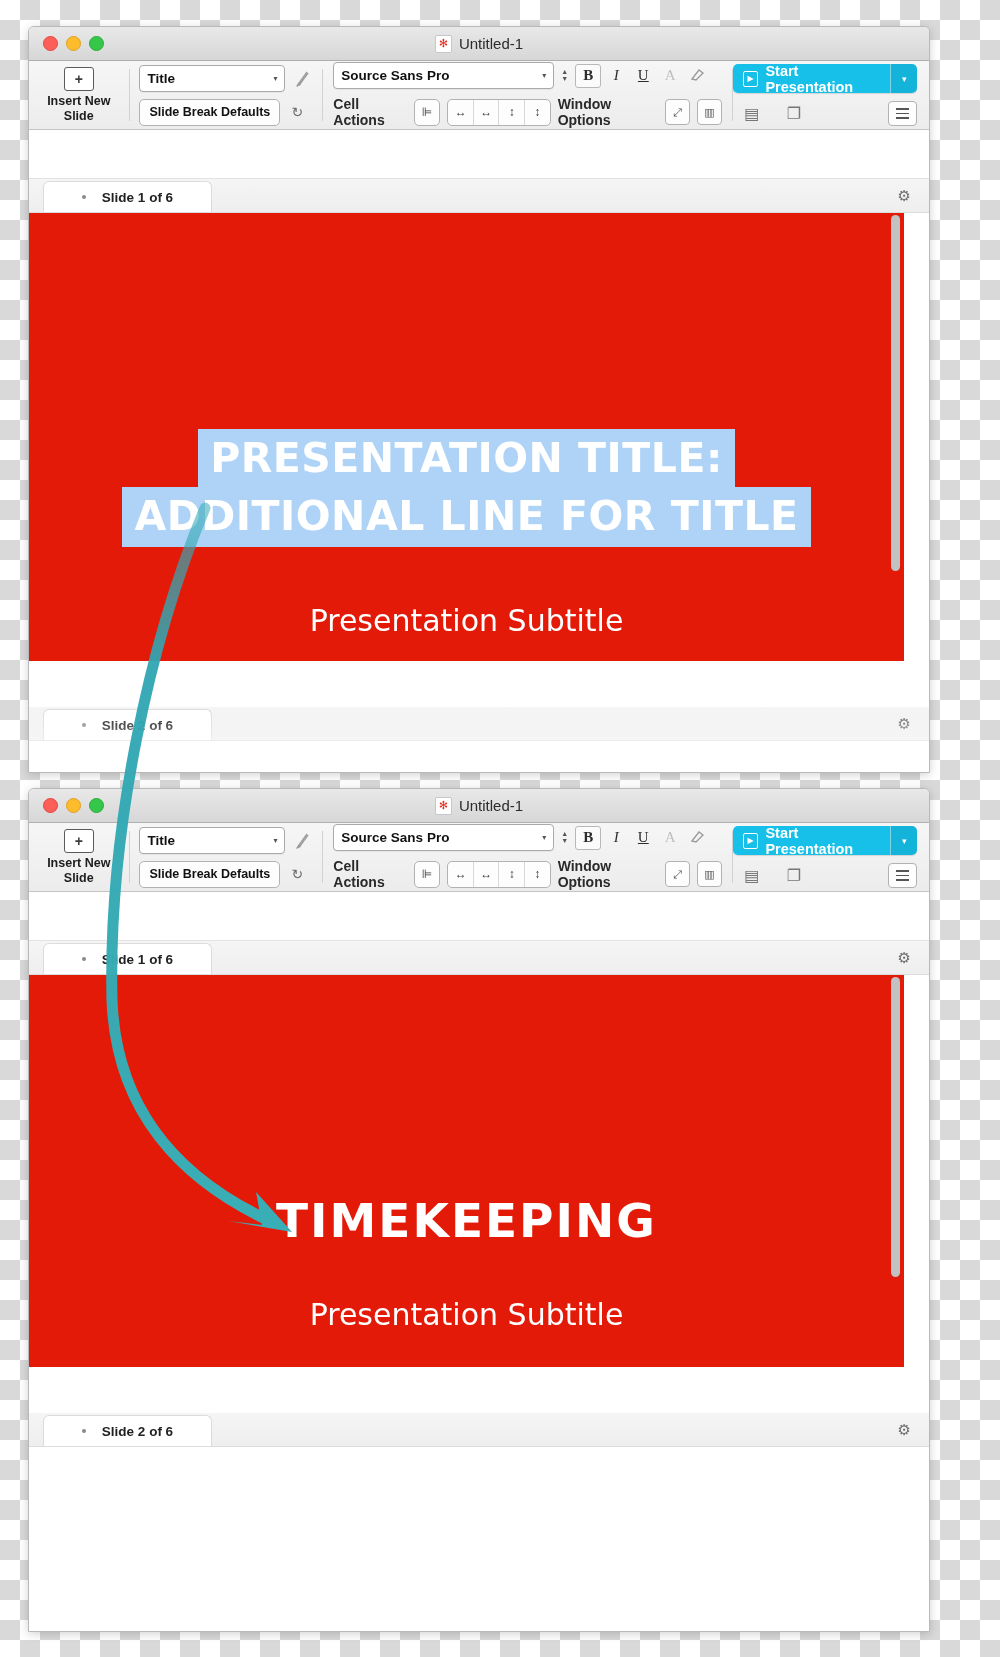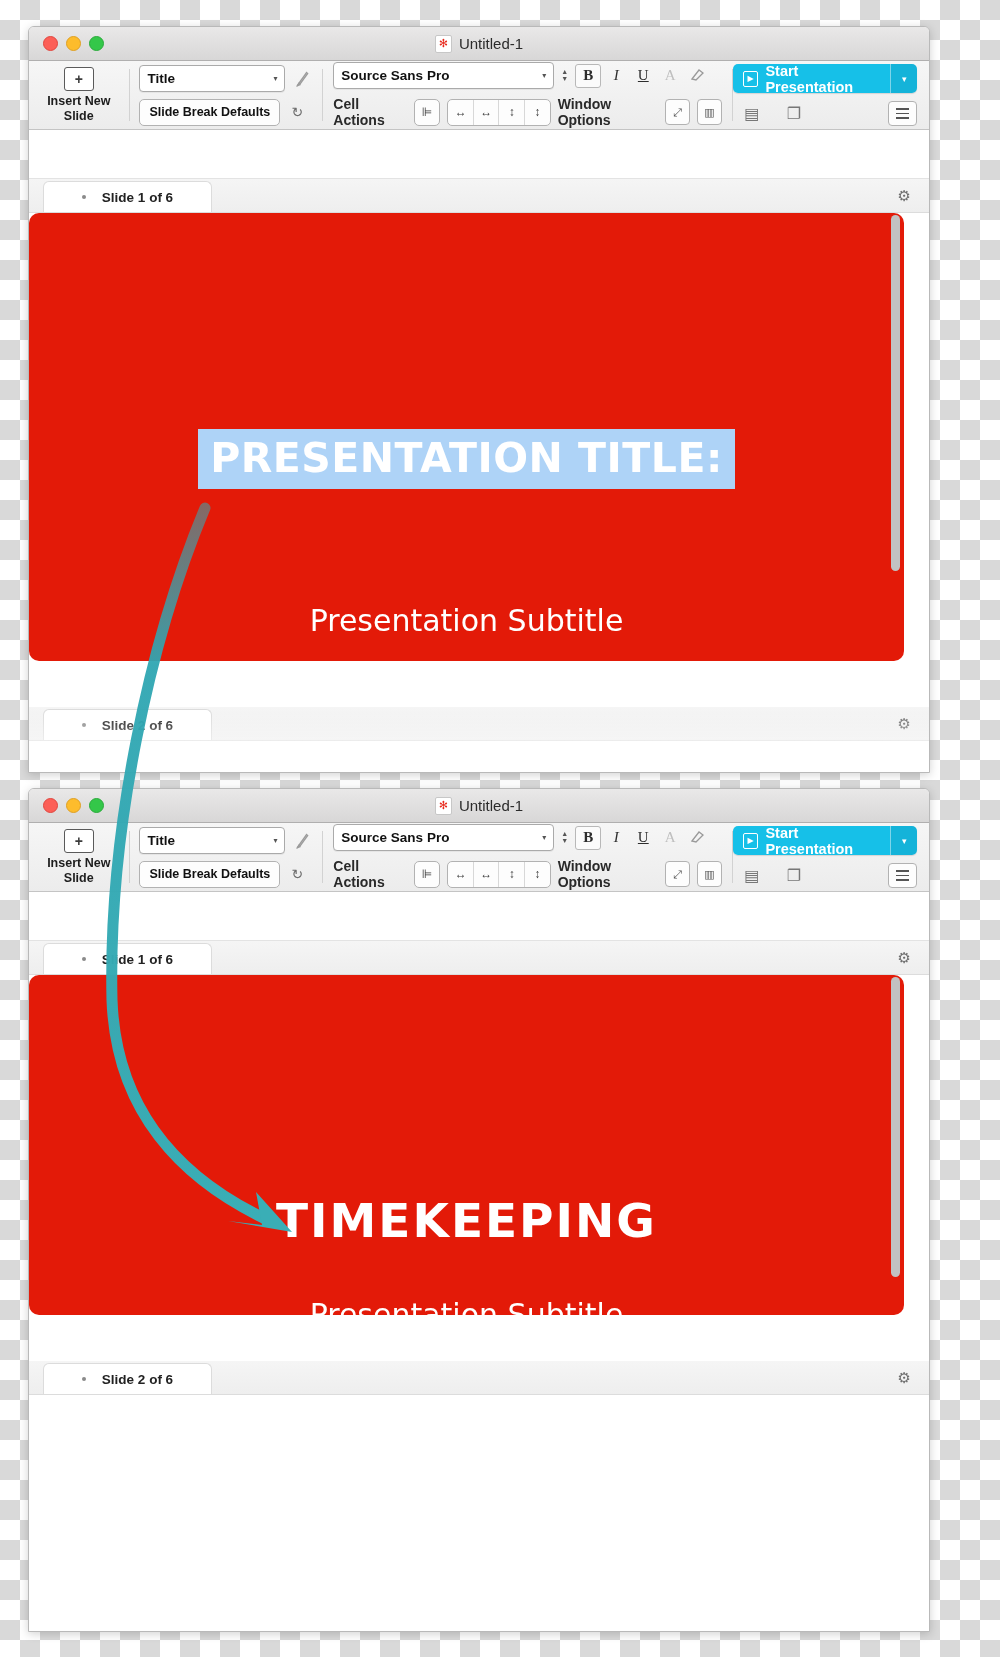--- a/index.html
+++ b/index.html
@@ -153,21 +153,20 @@
     font-size:13.5px;color:#222;font-weight:600;
   }
   .slidetab .bullet{width:4px;height:4px;border-radius:50%;background:#8a8a8a;}
   .gear{
     position:absolute;right:18px;top:50%;transform:translateY(-50%);
     font-size:15px;color:#6e6e6e;
   }
   .slide{
     background:#e31a08;position:relative;overflow:hidden;
     margin:0 25px 0 0;
-    border-radius:10px;
   }
   .title-lines{
     position:absolute;left:0;right:0;
     display:flex;flex-direction:column;align-items:center;
   }
   .tline{
     background:#aed3f7;color:#ffffff;
     font-weight:800;letter-spacing:.5px;
     padding:5px 12px 7px;
     white-space:nowrap;
@@ -312,20 +311,21 @@
       <div class="slidetab">
         <span class="bullet"></span>
         <span>Slide 1 of 6</span>
       </div>
       <span class="gear">⚙</span>
     </div>
 
     <div class="slide" style="height:448px;">
       <div class="title-lines" style="top:216px;">
         <div class="tline" style="font-size:41px;">PRESENTATION TITLE:</div>
+        <div class="tline" style="font-size:41px;margin-top:-2px;">ADDITIONAL LINE FOR TITLE</div>
       </div>
       <div class="subtitle" style="top:390px;">Presentation Subtitle</div>
       <div class="vscroll" style="top:2px;height:356px;"></div>
     </div>
 
     <div style="height:46px;background:#fff;"></div>
 
     <div class="tabbar">
       <div class="slidetab">
         <span class="bullet"></span>
@@ -453,21 +453,21 @@
     <div class="blankstrip" style="height:48px;"></div>
 
     <div class="tabbar">
       <div class="slidetab">
         <span class="bullet"></span>
         <span>Slide 1 of 6</span>
       </div>
       <span class="gear">⚙</span>
     </div>
 
-    <div class="slide" style="height:340px;">
+    <div class="slide" style="height:392px;">
       <div class="bigtitle" style="top:218px;font-size:47px;">TIMEKEEPING</div>
       <div class="subtitle" style="top:322px;">Presentation Subtitle</div>
       <div class="vscroll" style="top:2px;height:300px;"></div>
     </div>
 
     <div style="height:46px;background:#fff;"></div>
 
     <div class="tabbar">
       <div class="slidetab">
         <span class="bullet"></span>

